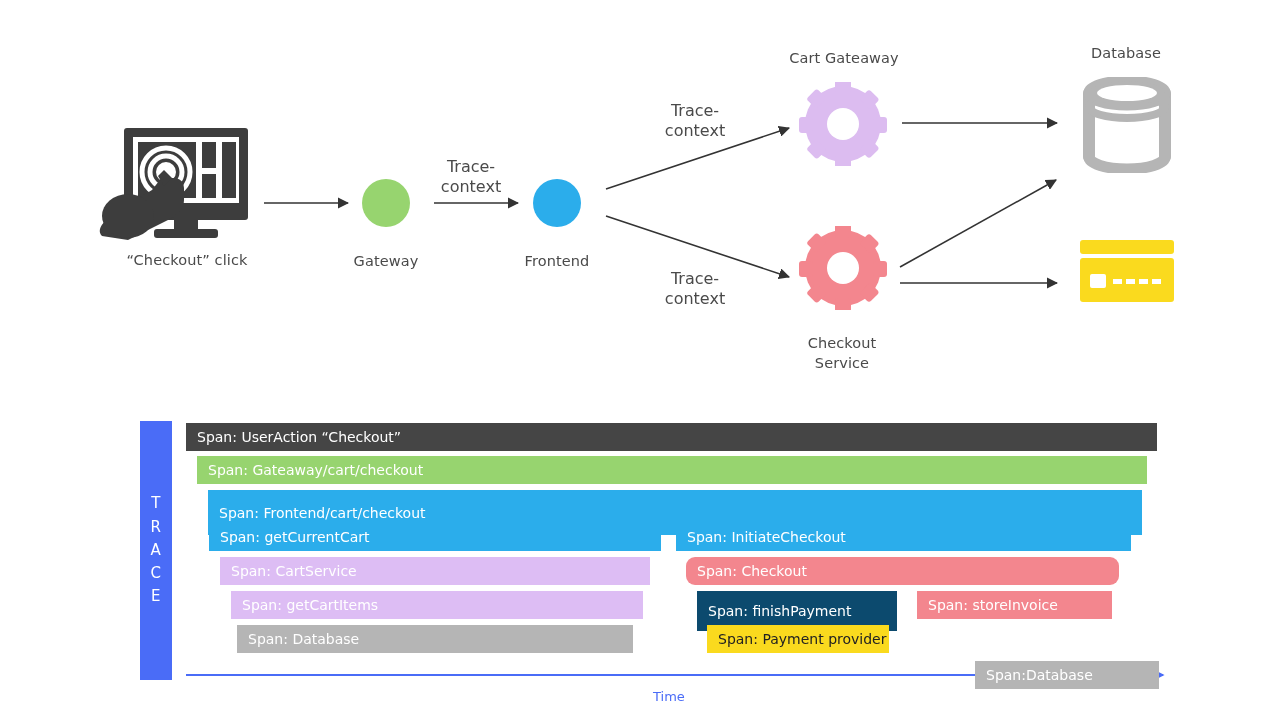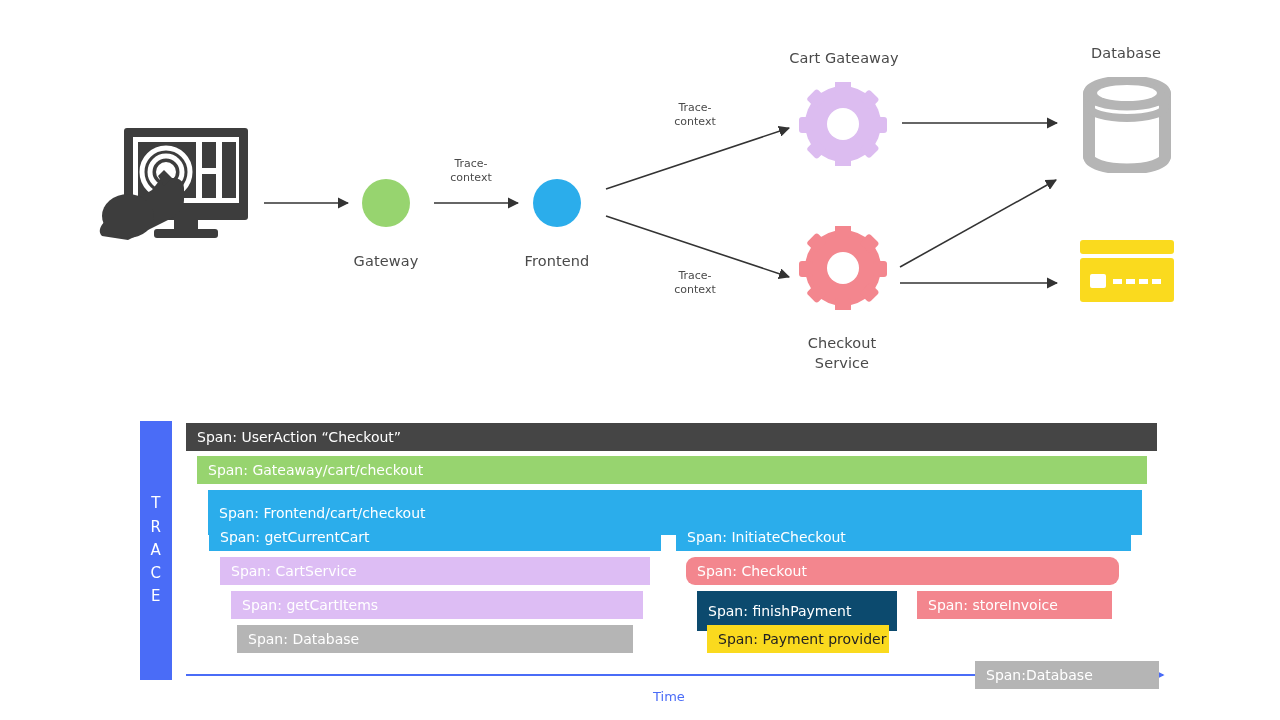--- a/index.html
+++ b/index.html
@@ -26,21 +26,21 @@
     position: absolute;
     font-size: 14.5px;
     color: #4a4a4a;
     text-align: center;
     line-height: 1.35;
     white-space: pre-line;
     letter-spacing: .1px;
   }
   .edge-label {
     position: absolute;
-    font-size: 11px;
+    font-size: 16px;
     color: #4a4a4a;
     text-align: center;
     line-height: 1.25;
     white-space: pre-line;
   }
   .circle {
     position: absolute;
     border-radius: 50%;
   }
   svg.overlay {
@@ -107,20 +107,21 @@
 
       <circle cx="74" cy="44" r="24" fill="none" stroke="#ffffff" stroke-width="5"></circle>
       <circle cx="74" cy="44" r="16" fill="none" stroke="#ffffff" stroke-width="5"></circle>
       <circle cx="74" cy="44" r="8" fill="#ffffff" stroke="#ffffff" stroke-width="4"></circle>
 
       <path d="M74 44 L60 62 L40 74 Q24 82 14 92 Q4 102 10 108 L36 112 L76 92 Q92 84 92 72 L92 60 Q92 52 84 50 L72 50 Z" fill="#3d3d3d"></path>
       <path d="M66 48 L72 42 L80 50 L72 58 Z" fill="#3d3d3d"></path>
       <ellipse cx="36" cy="88" rx="26" ry="22" fill="#3d3d3d"></ellipse>
     </svg>
   </div>
+  <div class="node-label" style="left:92px; top:251px; width:190px;">“Checkout” click</div>
 
   <div class="circle" style="left:362px; top:179px; width:48px; height:48px; background:#97d46f;"></div>
   <div class="node-label" style="left:326px; top:252px; width:120px;">Gateway</div>
 
   <div class="circle" style="left:533px; top:179px; width:48px; height:48px; background:#2badeb;"></div>
   <div class="node-label" style="left:497px; top:252px; width:120px;">Frontend</div>
 
   <div class="node-label" style="left:784px; top:49px; width:120px;">Cart Gateaway</div>
   <div class="fig-icon" style="left:798px; top:82px; width:90px; height:84px;">
     <svg width="90" height="84" viewBox="0 0 90 84">

